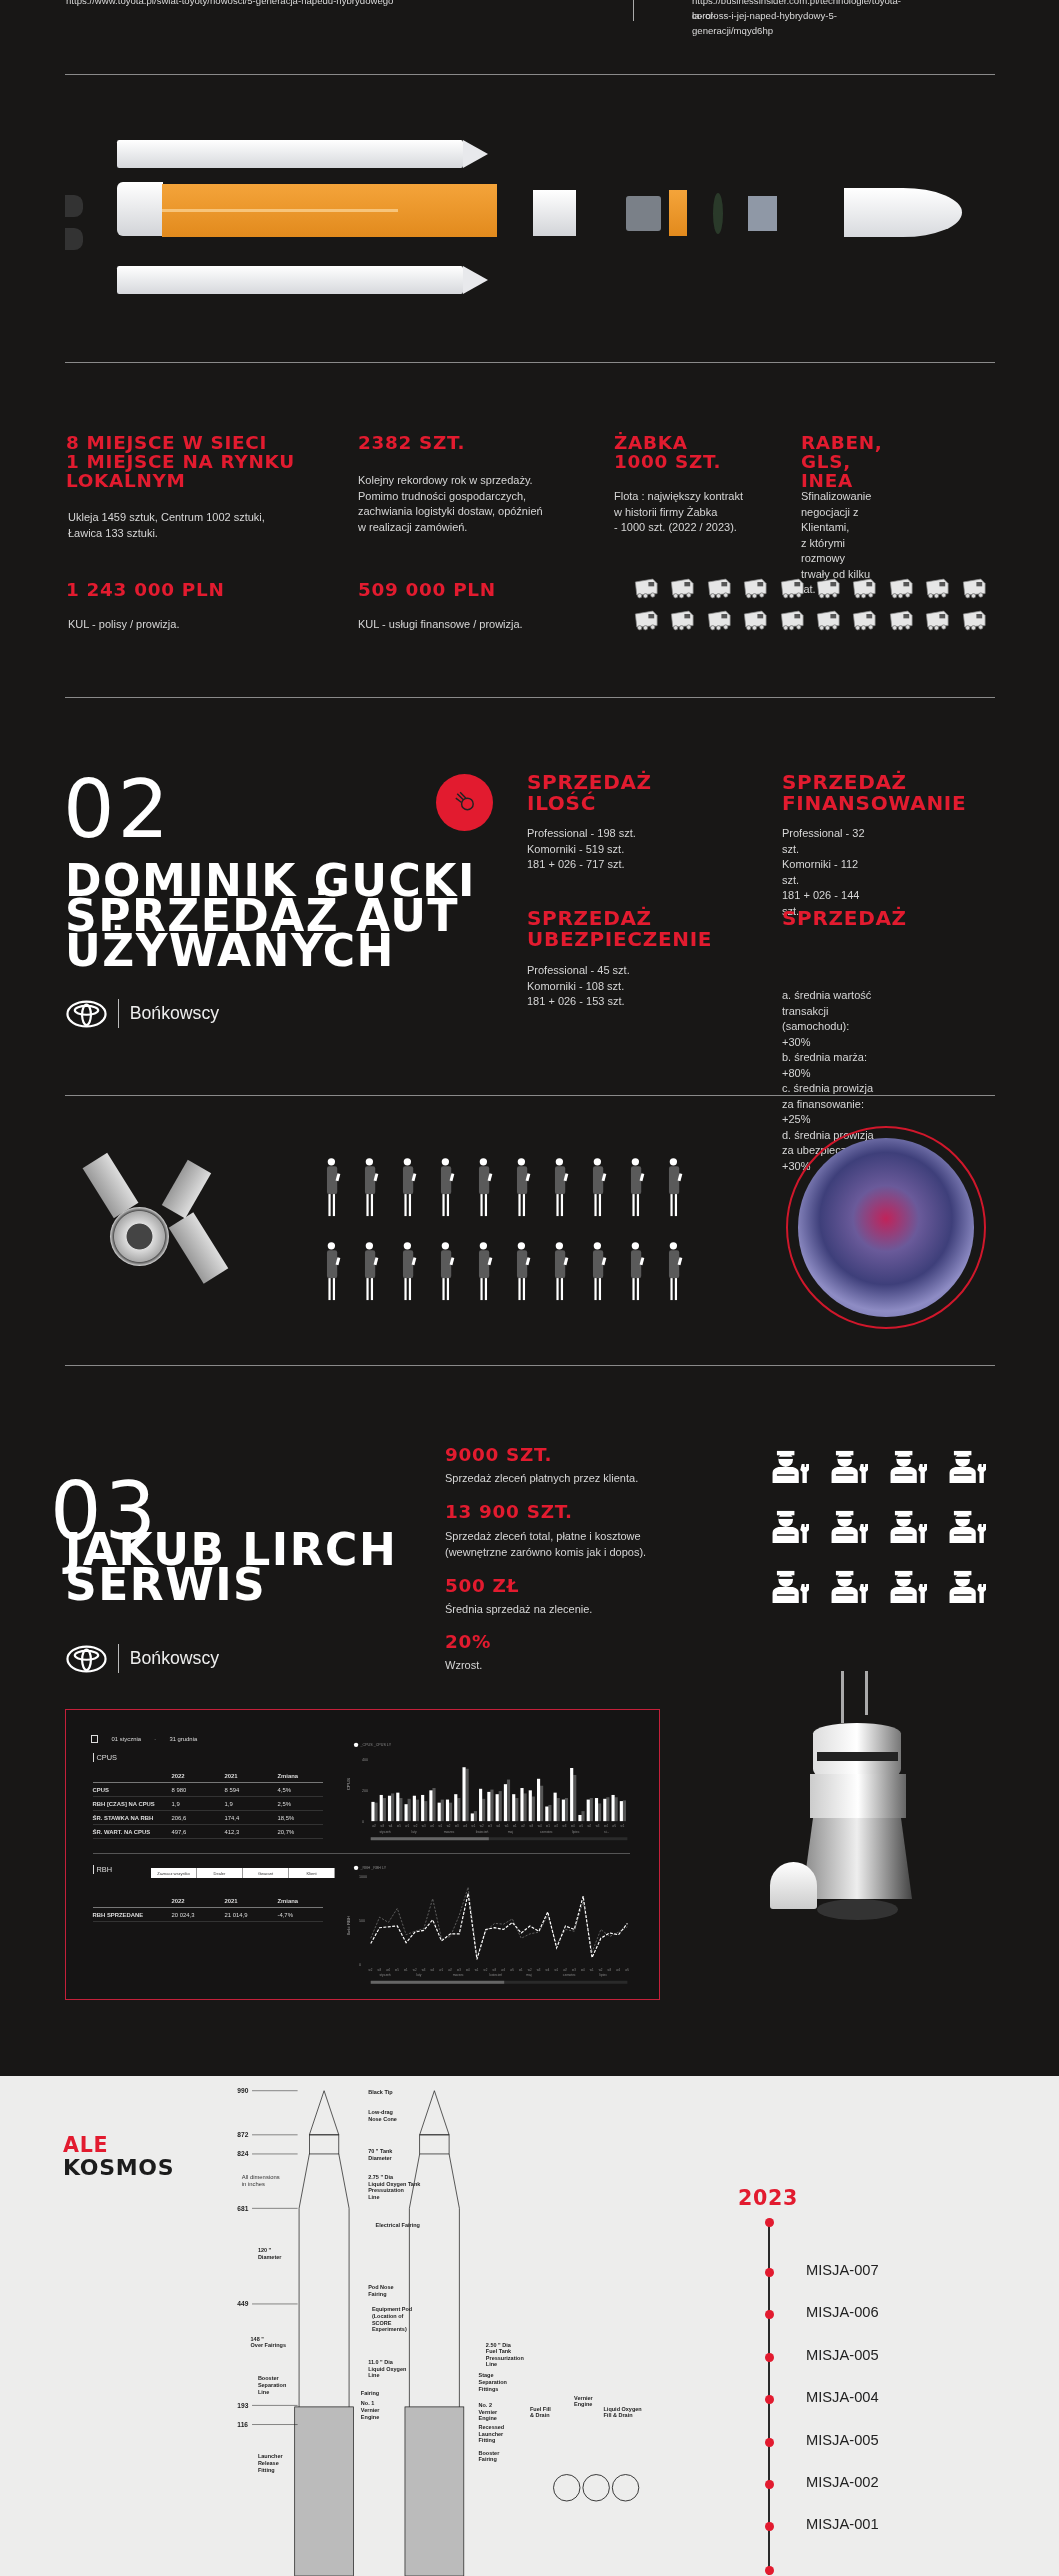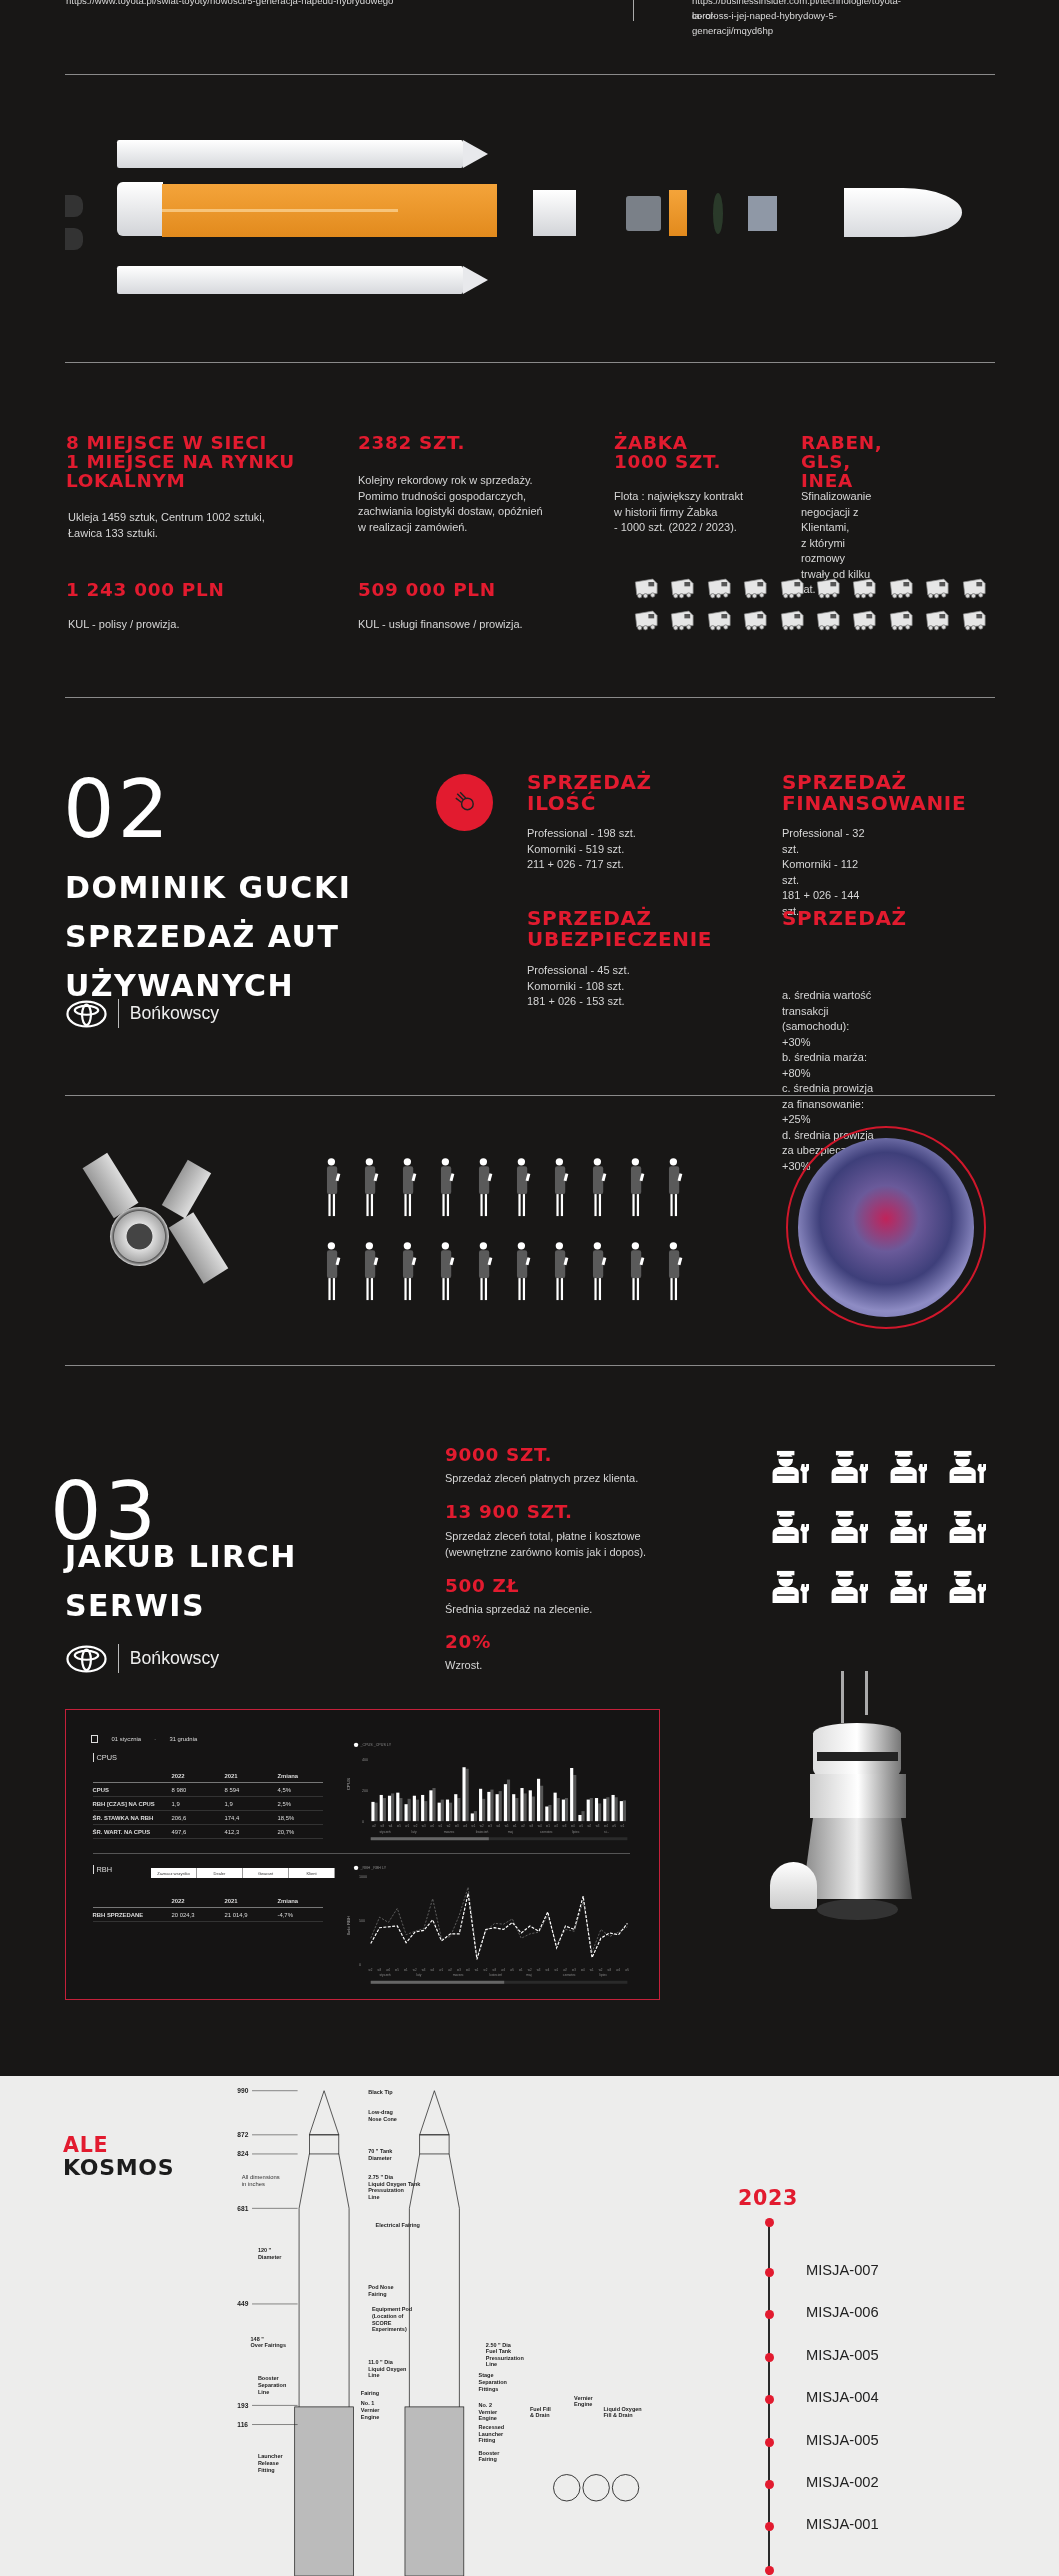--- a/index.html
+++ b/index.html
@@ -57,21 +57,21 @@
   .stat-body { font-size: 11px; color: #d6d6d6; line-height: 15.5px; }
 
   
   .booster { position: absolute; height: 28px; background: linear-gradient(#ffffff,#d6d8dc); border-radius: 2.2px; }
   .booster:after { content:""; position:absolute; right:-25px; top:0; border-left:25px solid #e8e9ec; border-top:14px solid transparent; border-bottom:14px solid transparent; }
   .core { position:absolute; background: linear-gradient(#f4a43a,#e28a1d); }
   .white-seg { position:absolute; background: linear-gradient(#ffffff,#d2d4d8); }
 
   
   .big-num { font-size: 81px; font-weight: normal; color: #fff; line-height: 81px; font-family: "DejaVu Sans", sans-serif; letter-spacing: 2.9px; }
-  .sec-title { font-size: 30px; font-weight: bold; color: #fff; line-height: 49px; font-family: "DejaVu Sans", sans-serif; letter-spacing: 1.5px; text-transform: uppercase; }
+  .sec-title { font-size: 44px; font-weight: bold; color: #fff; line-height: 35px; font-family: "DejaVu Sans", sans-serif; letter-spacing: 1.5px; text-transform: uppercase; }
   .brand { display:flex; align-items:center; gap:11px; }
   .toyota { width: 41px; height: 28px; }
   .brand-sep { width:0.7px; height:29px; background:#bbb; }
   .brand-name { font-size: 17.7px; color: #eee; }
 
   .sub-head { font-size: 20px; font-weight: bold; line-height: 20.6px; }
   .sub-body { font-size: 11px; color: #d6d6d6; line-height: 15.5px; }
 
   
   .dash { position:absolute; left: 65px; top: 1709px; width: 595px; height: 291px; border: 1.5px solid #c4203a; background:#151414; }
@@ -314,21 +314,21 @@
     <svg width="29" height="29" viewBox="0 0 40 40">
         <circle cx="24" cy="22" r="8" fill="none" stroke="#222" stroke-width="2"></circle>
         <path d="M10 8 L18 16 M14 6 L22 14 M8 14 L16 20" stroke="#222" stroke-width="2"></path>
       </svg>
   </div>
 
   <div class="abs space red sub-head" style="left:527px;top:772px;white-space:pre-line;">SPRZEDAŻ
 ILOŚĆ</div>
   <div class="abs sub-body" style="left:527px;top:826px;white-space:pre-line;">Professional - 198 szt.
 Komorniki - 519 szt.
-211 + 026 - 717 szt.</div>
+181 + 026 - 717 szt.</div>
 
   <div class="abs space red sub-head" style="left:782px;top:772px;white-space:pre-line;">SPRZEDAŻ
 FINANSOWANIE</div>
   <div class="abs sub-body" style="left:782px;top:826px;white-space:pre-line;">Professional - 32 szt.
 Komorniki - 112 szt.
 181 + 026 - 144 szt.</div>
 
   <div class="abs space red sub-head" style="left:527px;top:908px;white-space:pre-line;">SPRZEDAŻ
 UBEZPIECZENIE</div>
   <div class="abs sub-body" style="left:527px;top:963px;white-space:pre-line;">Professional - 45 szt.

